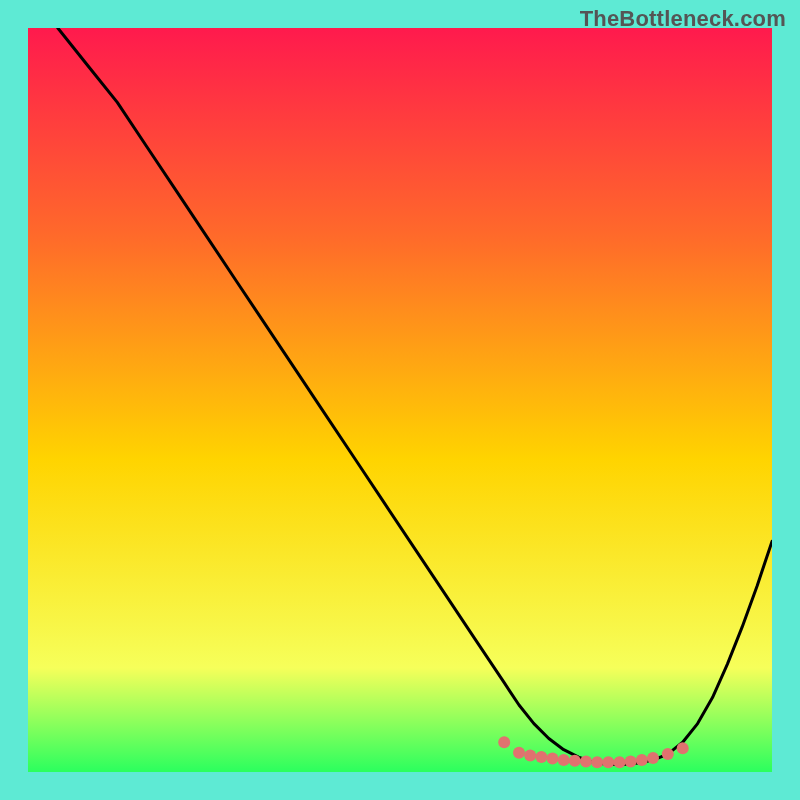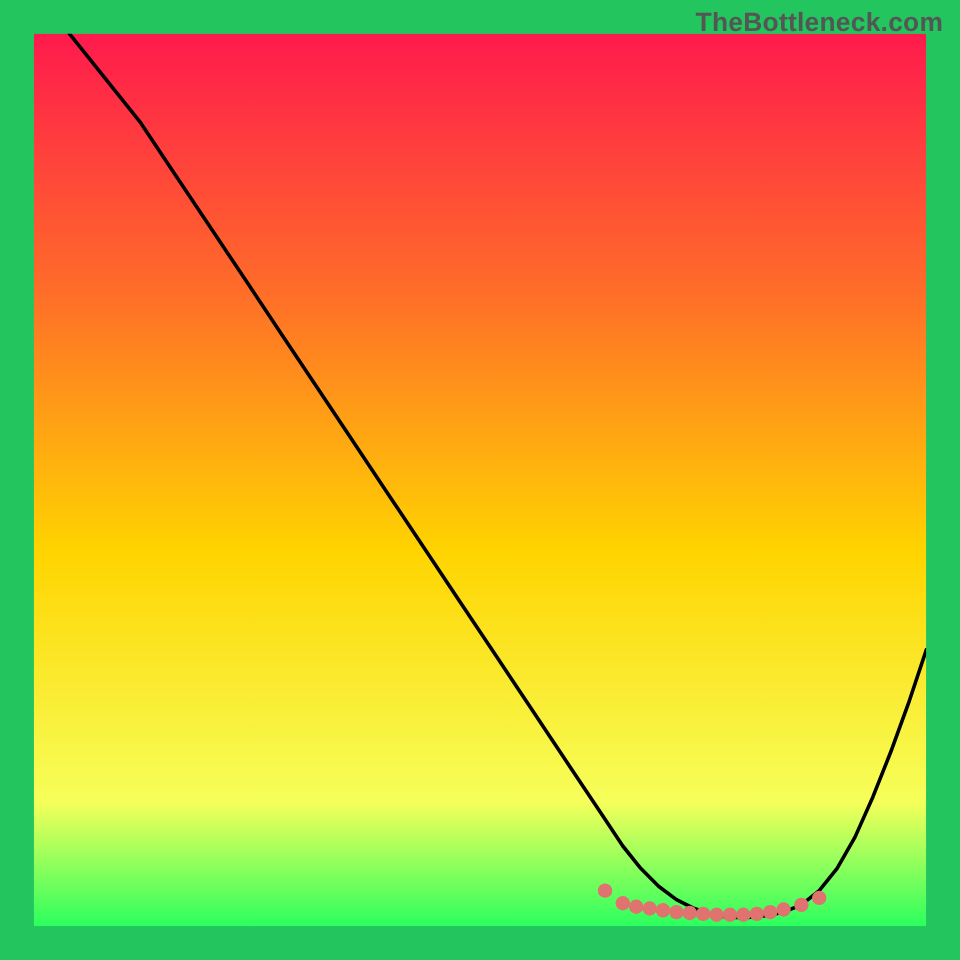--- a/index.html
+++ b/index.html
@@ -10,21 +10,21 @@
     background: #000;
     overflow: hidden;
     font-family: Arial, Helvetica, sans-serif;
   }
   .frame {
     position: absolute;
     left: 0;
     top: 0;
     width: 800px;
     height: 800px;
-    background: #22c55e;
+    background: #5eead4;
   }
   .plot-area {
     position: absolute;
     left: 28px;
     top: 28px;
     width: 744px;
     height: 744px;
     overflow: hidden;
   }
   .watermark {

